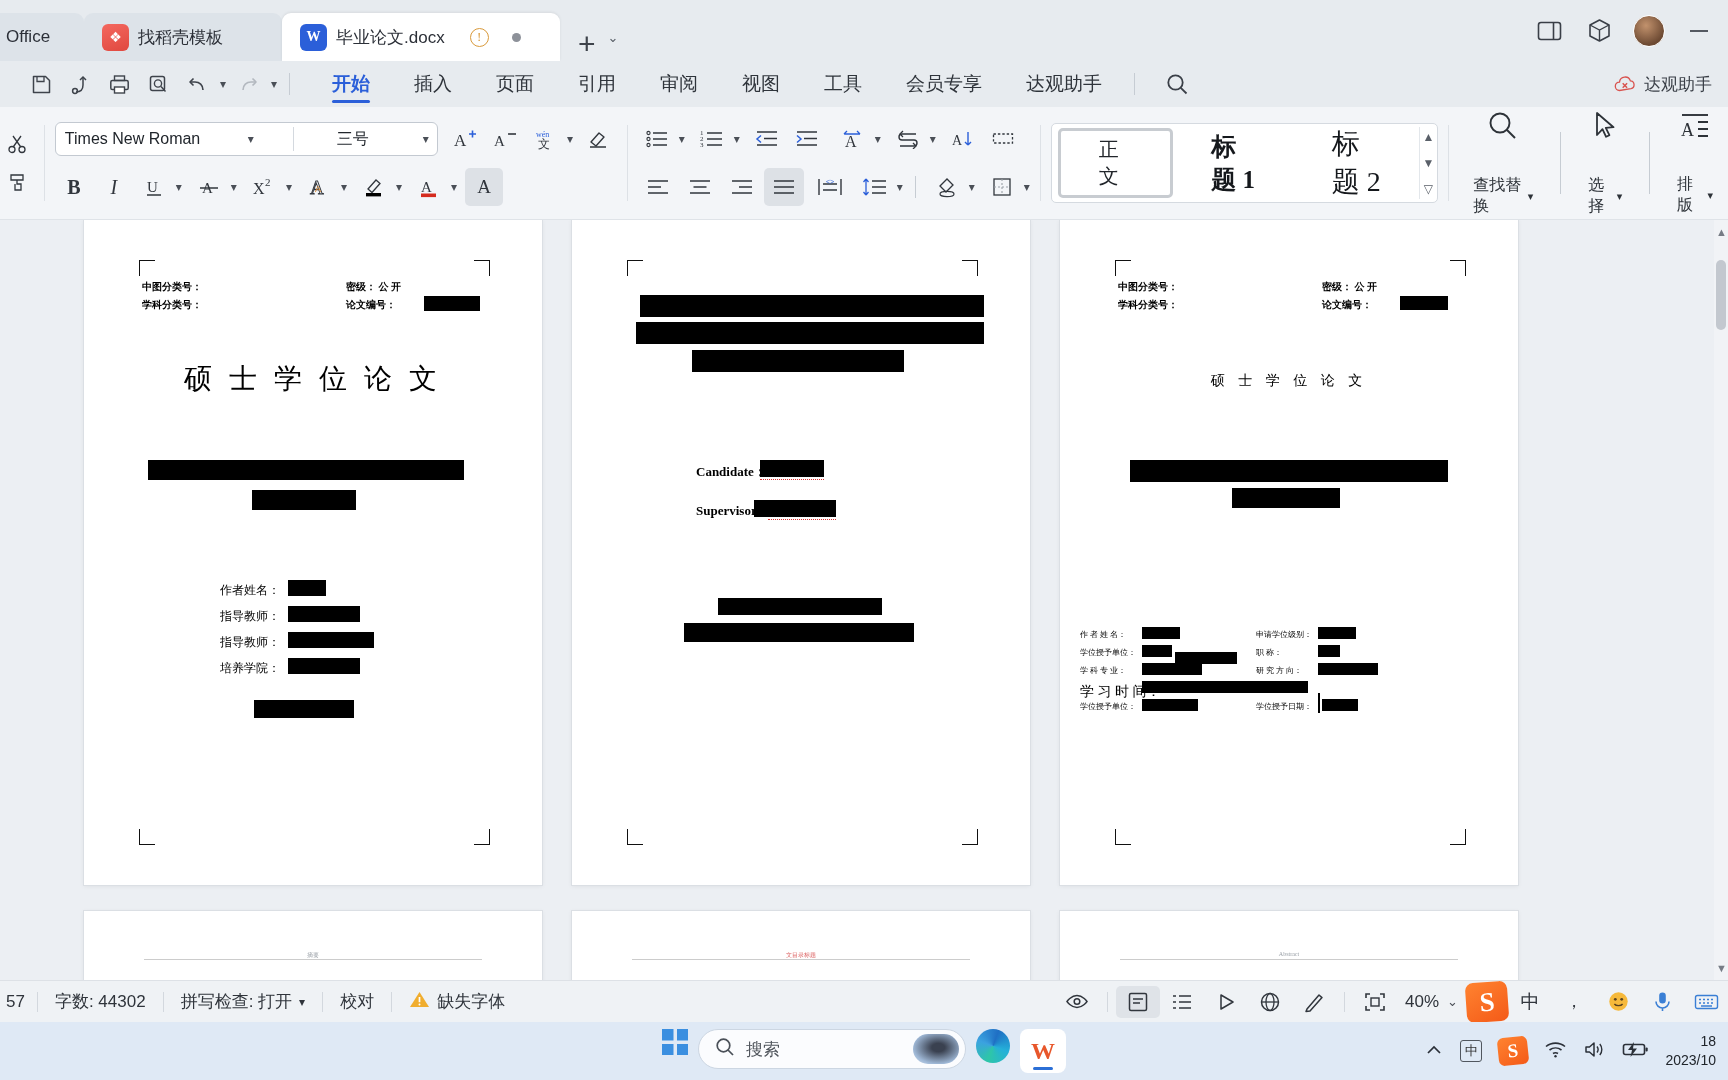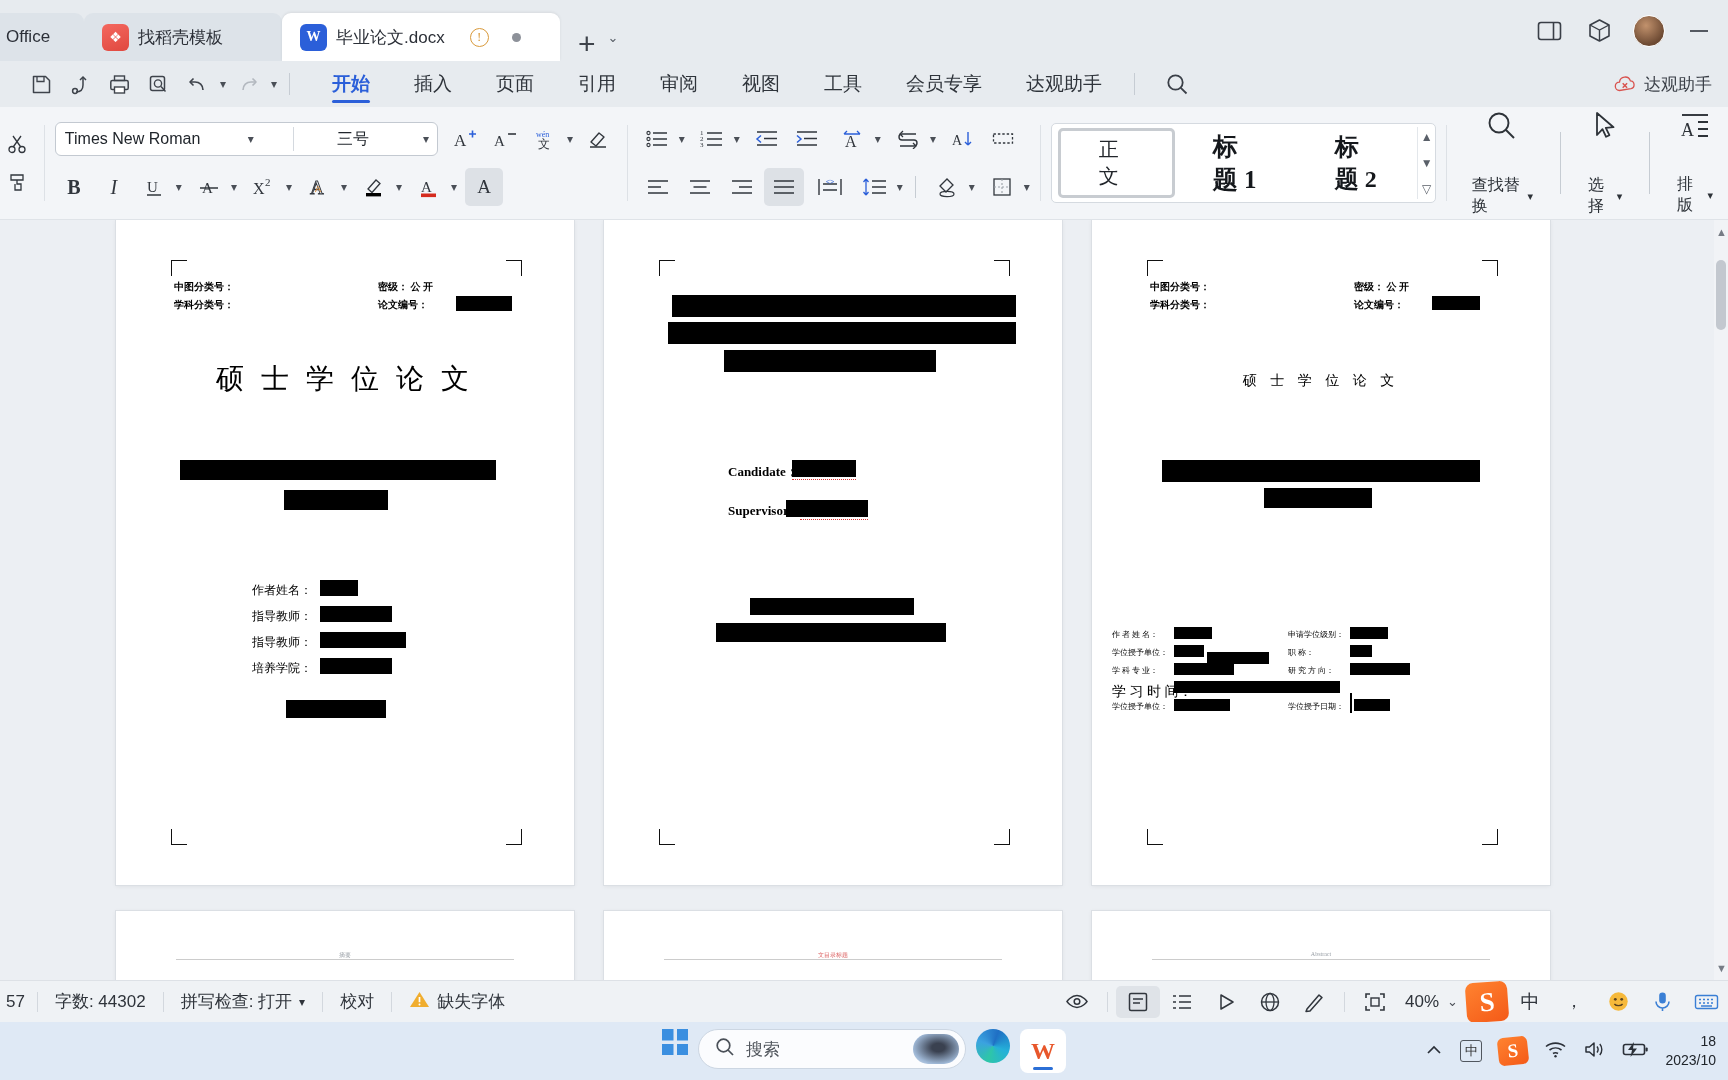--- a/index.html
+++ b/index.html
@@ -87,37 +87,37 @@
   .fontsize { width:62px; font-size:16px; color:#21262c; padding-left:11px; }
   .rsep { width:1px; height:76px; background:#dde1e6; margin:0 10px; }
 
   .stylebox { display:flex; align-items:center; border:1px solid #d5dae0;
               border-radius:5px; background:#fff; height:80px; padding:3px 0 3px 6px; }
   .style-item { height:70px; display:flex; align-items:center; justify-content:center;
                 padding:0 38px; font-family:"Liberation Serif","DejaVu Serif",serif; }
   .style-item.sel { border:3px solid #c8ccd1; border-radius:5px; background:#fff; width:134px; }
   .st-normal { font-size:20px; color:#22262b; }
   .st-h1 { font-size:25px; font-weight:bold; color:#15181c; }
-  .st-h2 { font-size:24px; font-weight:bold; color:#15181c; }
+  .st-h2 { font-size:28px; font-weight:normal; color:#15181c; }
   .st-scroll { display:flex; flex-direction:column; justify-content:space-between;
                height:72px; width:26px; align-items:center; color:#5a6069; font-size:12px;
                border-left:1px solid #e3e7eb; padding:3px 0; }
 
   .bigbtn { display:flex; flex-direction:column; align-items:center; justify-content:center;
             gap:5px; padding:0 15px; height:86px; color:#2d3238; }
   .bigbtn .lbl { font-size:16px; display:flex; align-items:center; gap:3px;margin-top:23px; }
 
   
   .docarea {
     position:absolute; top:220px; left:0; width:1728px; height:760px;
     background:#eceff3; overflow:hidden;
   }
   .ruler-l { position:absolute; left:0; top:0; width:16px; height:760px; background:#eceff3; }
   .pages { position:absolute; left:0; top:0; display:flex; flex-wrap:wrap;
-           gap:0; padding-left:116px; }
+           gap:0; padding-left:84px; }
   .page {
     width:458px; height:665px; background:#fff; margin-right:30px;
     box-shadow:0 0 0 1px #dbdfe4, 0 1px 5px rgba(0,0,0,.08);
     position:relative; overflow:hidden; flex:0 0 auto;
   }
   .page2 { margin-top:26px; height:150px; }
   .crop { position:absolute; width:16px; height:16px; }
   .crop.tl { border-left:1.3px solid #111; border-top:1.3px solid #111; }
   .crop.tr { border-right:1.3px solid #111; border-top:1.3px solid #111; }
   .crop.bl { border-left:1.3px solid #111; border-bottom:1.3px solid #111; }

